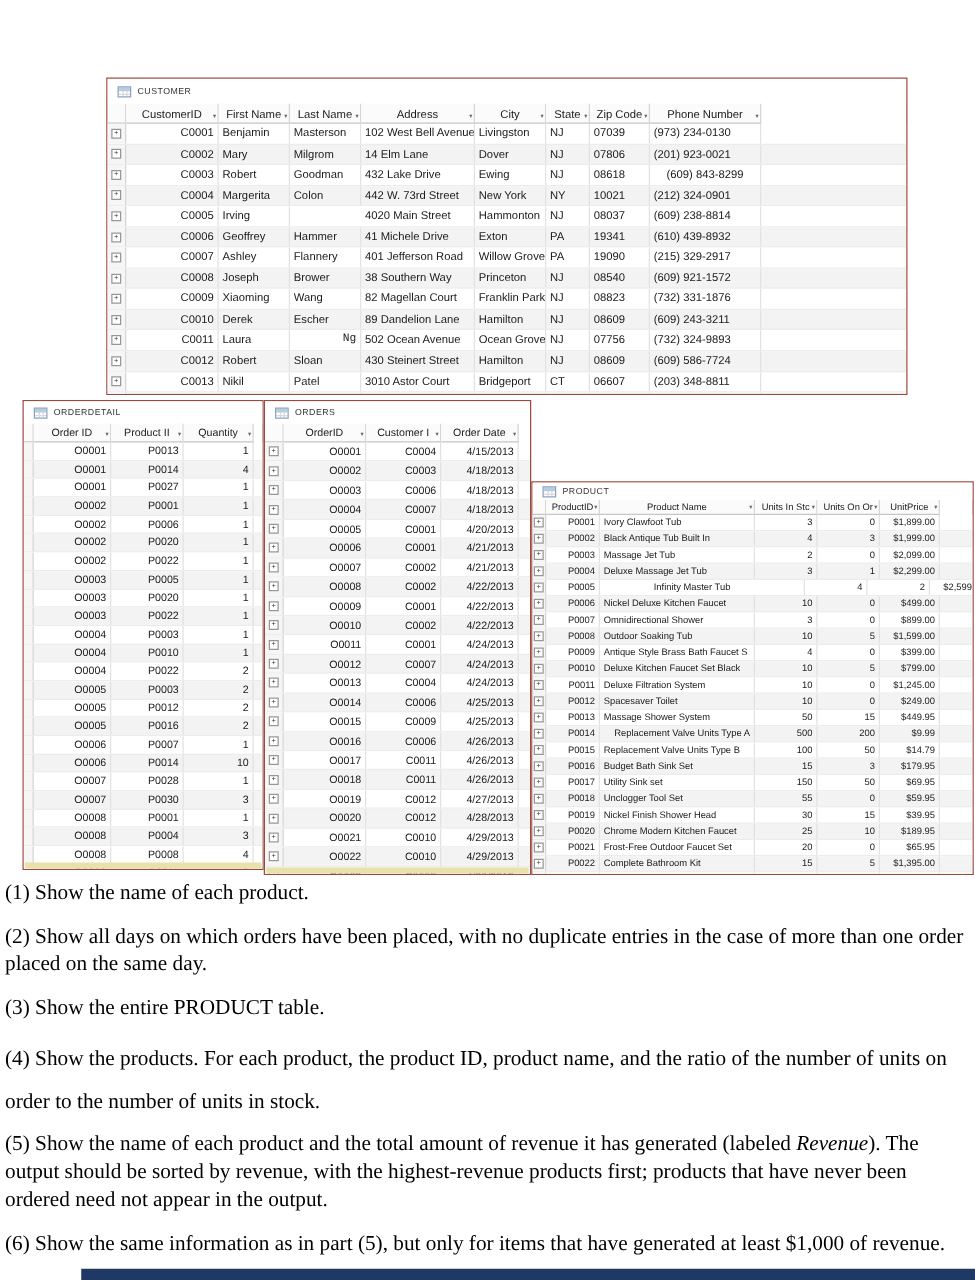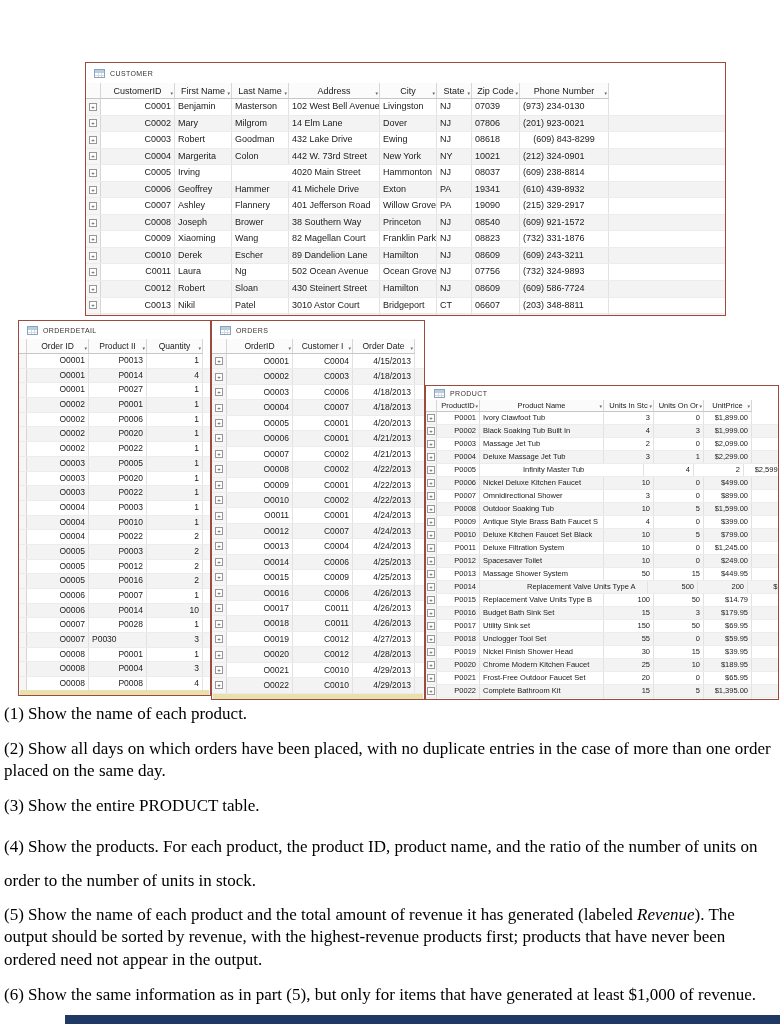--- a/index.html
+++ b/index.html
@@ -223,21 +223,21 @@
           <div class="ds-cell" style="width: 35px; text-align: left;">NJ</div>
           <div class="ds-cell" style="width: 48px; text-align: left;">08609</div>
           <div class="ds-cell" style="width: 89px; text-align: left;">(609) 243-3211</div>
         </div>
         <div class="ds-row">
           <div class="ds-sel" style="width: 15px;">
             <div class="ds-plus">+</div>
           </div>
           <div class="ds-cell" style="width: 74px; text-align: right;">C0011</div>
           <div class="ds-cell" style="width: 57px; text-align: left;">Laura</div>
-          <div class="ds-cell" style="width: 57px; text-align: left;">Ng</div>
+          <div class="ds-cell" style="width: 57px; text-align: right; font-family: Liberation Mono, monospace;">Ng</div>
           <div class="ds-cell" style="width: 91px; text-align: left;">502 Ocean Avenue</div>
           <div class="ds-cell" style="width: 57px; text-align: left;">Ocean Grove</div>
           <div class="ds-cell" style="width: 35px; text-align: left;">NJ</div>
           <div class="ds-cell" style="width: 48px; text-align: left;">07756</div>
           <div class="ds-cell" style="width: 89px; text-align: left;">(732) 324-9893</div>
         </div>
         <div class="ds-row">
           <div class="ds-sel" style="width: 15px;">
             <div class="ds-plus">+</div>
           </div>
@@ -408,21 +408,21 @@
         </div>
         <div class="ds-row">
           <div class="ds-sel" style="width: 8px;"></div>
           <div class="ds-cell" style="width: 62px; text-align: right;">O0007</div>
           <div class="ds-cell" style="width: 58px; text-align: right;">P0028</div>
           <div class="ds-cell" style="width: 56px; text-align: right;">1</div>
         </div>
         <div class="ds-row">
           <div class="ds-sel" style="width: 8px;"></div>
           <div class="ds-cell" style="width: 62px; text-align: right;">O0007</div>
-          <div class="ds-cell" style="width: 58px; text-align: left;">P0030</div>
+          <div class="ds-cell" style="width: 58px; text-align: right;">P0030</div>
           <div class="ds-cell" style="width: 56px; text-align: right;">3</div>
         </div>
         <div class="ds-row">
           <div class="ds-sel" style="width: 8px;"></div>
           <div class="ds-cell" style="width: 62px; text-align: right;">O0008</div>
           <div class="ds-cell" style="width: 58px; text-align: right;">P0001</div>
           <div class="ds-cell" style="width: 56px; text-align: right;">1</div>
         </div>
         <div class="ds-row">
           <div class="ds-sel" style="width: 8px;"></div>
@@ -692,21 +692,21 @@
           <div class="ds-cell" style="width: 124px; text-align: left;">Ivory Clawfoot Tub</div>
           <div class="ds-cell" style="width: 50px; text-align: right;">3</div>
           <div class="ds-cell" style="width: 50px; text-align: right;">0</div>
           <div class="ds-cell" style="width: 48px; text-align: right;">$1,899.00</div>
         </div>
         <div class="ds-row">
           <div class="ds-sel" style="width: 11px;">
             <div class="ds-plus">+</div>
           </div>
           <div class="ds-cell" style="width: 43px; text-align: right;">P0002</div>
-          <div class="ds-cell" style="width: 124px; text-align: left;">Black Soaking Tub Built In</div>
+          <div class="ds-cell" style="width: 124px; text-align: left;">Black Antique Tub Built In</div>
           <div class="ds-cell" style="width: 50px; text-align: right;">4</div>
           <div class="ds-cell" style="width: 50px; text-align: right;">3</div>
           <div class="ds-cell" style="width: 48px; text-align: right;">$1,999.00</div>
         </div>
         <div class="ds-row">
           <div class="ds-sel" style="width: 11px;">
             <div class="ds-plus">+</div>
           </div>
           <div class="ds-cell" style="width: 43px; text-align: right;">P0003</div>
           <div class="ds-cell" style="width: 124px; text-align: left;">Massage Jet Tub</div>
@@ -812,21 +812,21 @@
           <div class="ds-cell" style="width: 124px; text-align: left;">Massage Shower System</div>
           <div class="ds-cell" style="width: 50px; text-align: right;">50</div>
           <div class="ds-cell" style="width: 50px; text-align: right;">15</div>
           <div class="ds-cell" style="width: 48px; text-align: right;">$449.95</div>
         </div>
         <div class="ds-row">
           <div class="ds-sel" style="width: 11px;">
             <div class="ds-plus">+</div>
           </div>
           <div class="ds-cell" style="width: 43px; text-align: right;">P0014</div>
-          <div class="ds-cell" style="width: 124px; text-align: left; margin-left: 44px;">Replacement Valve Units Type A</div>
+          <div class="ds-cell" style="width: 124px; text-align: right;">Replacement Valve Units Type A</div>
           <div class="ds-cell" style="width: 50px; text-align: right;">500</div>
           <div class="ds-cell" style="width: 50px; text-align: right;">200</div>
           <div class="ds-cell" style="width: 48px; text-align: right;">$9.99</div>
         </div>
         <div class="ds-row">
           <div class="ds-sel" style="width: 11px;">
             <div class="ds-plus">+</div>
           </div>
           <div class="ds-cell" style="width: 43px; text-align: right;">P0015</div>
           <div class="ds-cell" style="width: 124px; text-align: left;">Replacement Valve Units Type B</div>

